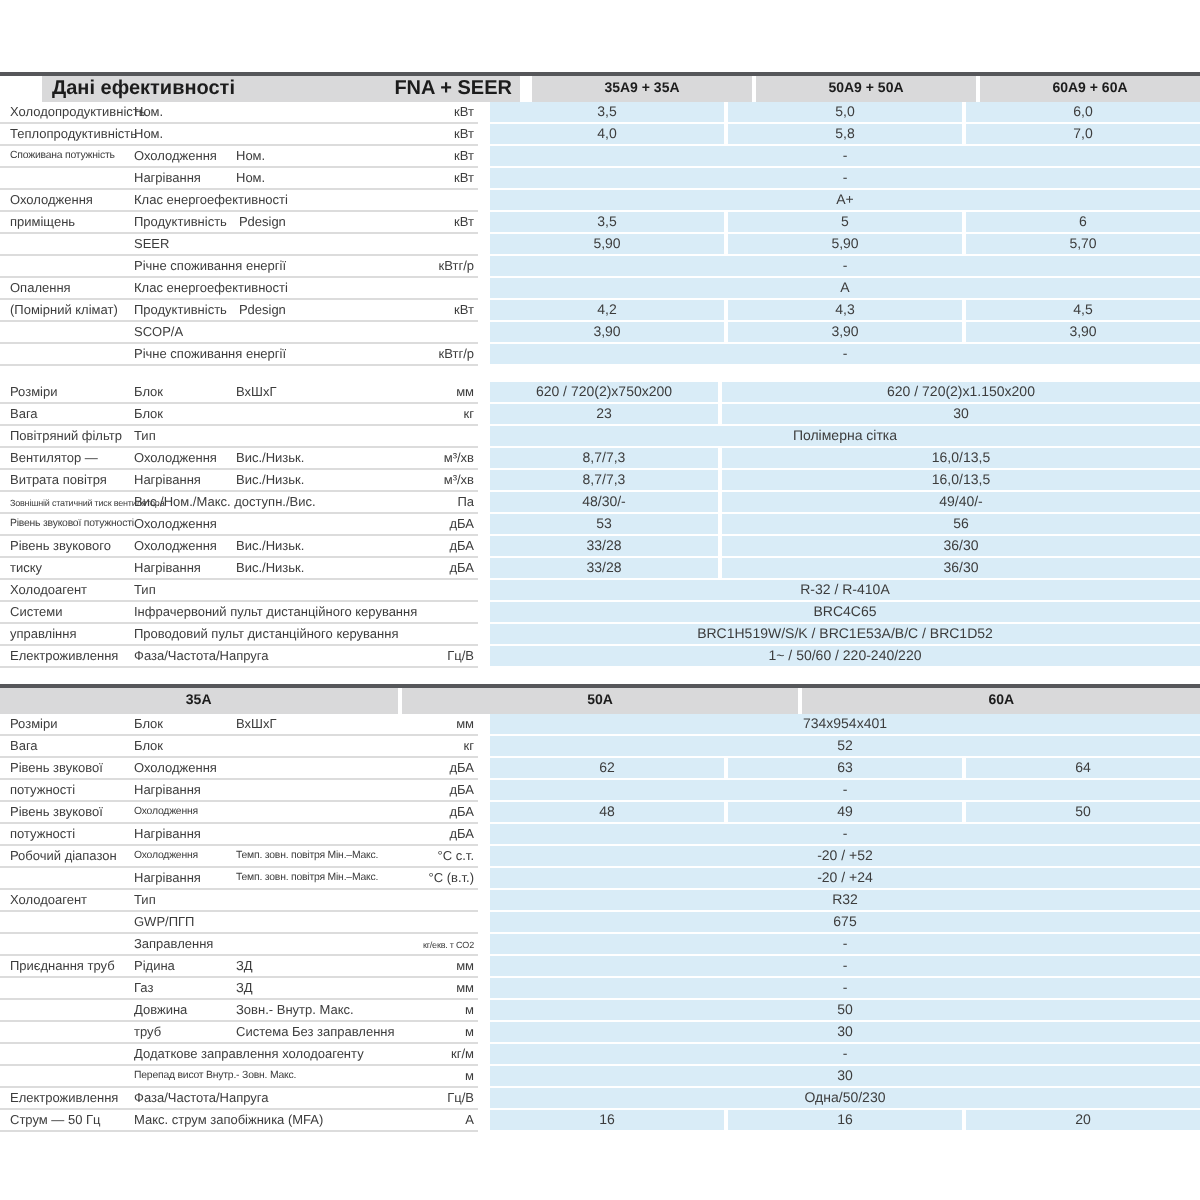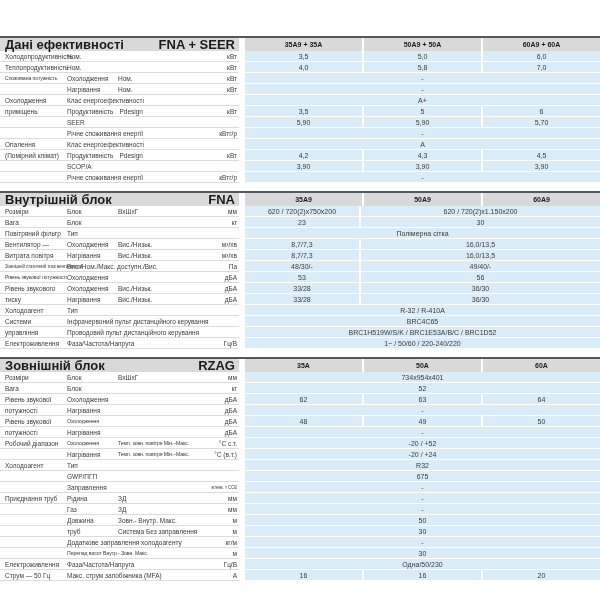--- a/index.html
+++ b/index.html
@@ -4,21 +4,21 @@
 <style>
   html,body{margin:0;padding:0;}
   .page{
     width:600px;height:600px;background:#ffffff;overflow:hidden;
     font-family:"Liberation Sans",sans-serif;color:var(--text,#3c3c3c);
     position:relative;box-sizing:border-box;
   }
   .sheet{position:absolute;top:36px;left:0;width:600px;}
   .section{margin-bottom:8px;}
   .sechdr{display:flex;height:13px;border-top:2px solid var(--hdrline,#56575a);font-weight:bold;color:var(--title,#1c1c1c);}
-  .lblh{width:239px;flex:none;background:var(--hdrbg,#d9d9da);display:flex;justify-content:space-between;align-items:center;padding:0 4px 0 5px;box-sizing:border-box;margin-right:6px;font-size:13px;}
+  .lblh{width:239px;flex:none;background:var(--hdrbg,#d9d9da);display:flex;justify-content:space-between;align-items:center;padding:0 4px 0 5px;box-sizing:border-box;margin-right:6px;font-size:10px;margin-left:21px;}
   .colsh{flex:1;display:flex;gap:2px;}
   .colh{flex:1;background:var(--hdrbg,#d9d9da);display:flex;align-items:center;justify-content:center;font-size:7px;}
   .row{display:flex;height:11px;}
   .lbl{width:239px;flex:none;display:flex;align-items:center;padding-left:5px;border-bottom:1px solid var(--rowline,#dcdcdc);box-sizing:border-box;margin-right:6px;font-size:6.5px;white-space:nowrap;}
   .cat{flex:none;width:62px;overflow:visible;}
   .attr{flex:none;min-width:45px;padding-right:6px;}
   .sub{flex:none;}
   .unit{margin-left:auto;padding-right:2px;}
   .cols{flex:1;display:flex;gap:2px;}
   .cell{background:var(--cellbg,#d9ecf7);flex:1;display:flex;align-items:center;justify-content:center;border-bottom:1px solid #ffffff;box-sizing:border-box;font-size:7px;white-space:nowrap;}
@@ -182,31 +182,20 @@
             <div class="attr">Річне споживання енергії</div>
             <div class="sub"></div>
             <div class="unit">кВтг/р</div>
           </div>
           <div class="cols">
             <div class="cell">-</div>
           </div>
         </div>
       </div>
       <div class="section">
-        <div class="sechdr">
-          <div class="lblh">
-            <div>Внутрішній блок</div>
-            <div>FNA</div>
-          </div>
-          <div class="colsh">
-            <div class="colh">35A9</div>
-            <div class="colh">50A9</div>
-            <div class="colh">60A9</div>
-          </div>
-        </div>
         <div class="row">
           <div class="lbl">
             <div class="cat">Розміри</div>
             <div class="attr">Блок</div>
             <div class="sub">ВхШхГ</div>
             <div class="unit">мм</div>
           </div>
           <div class="cols">
             <div class="cell first">620 / 720(2)x750x200</div>
             <div class="cell">620 / 720(2)x1.150x200</div>
@@ -347,24 +336,20 @@
             <div class="sub"></div>
             <div class="unit">Гц/В</div>
           </div>
           <div class="cols">
             <div class="cell">1~ / 50/60 / 220-240/220</div>
           </div>
         </div>
       </div>
       <div class="section">
         <div class="sechdr">
-          <div class="lblh">
-            <div>Зовнішній блок</div>
-            <div>RZAG</div>
-          </div>
           <div class="colsh">
             <div class="colh">35A</div>
             <div class="colh">50A</div>
             <div class="colh">60A</div>
           </div>
         </div>
         <div class="row">
           <div class="lbl">
             <div class="cat">Розміри</div>
             <div class="attr">Блок</div>

